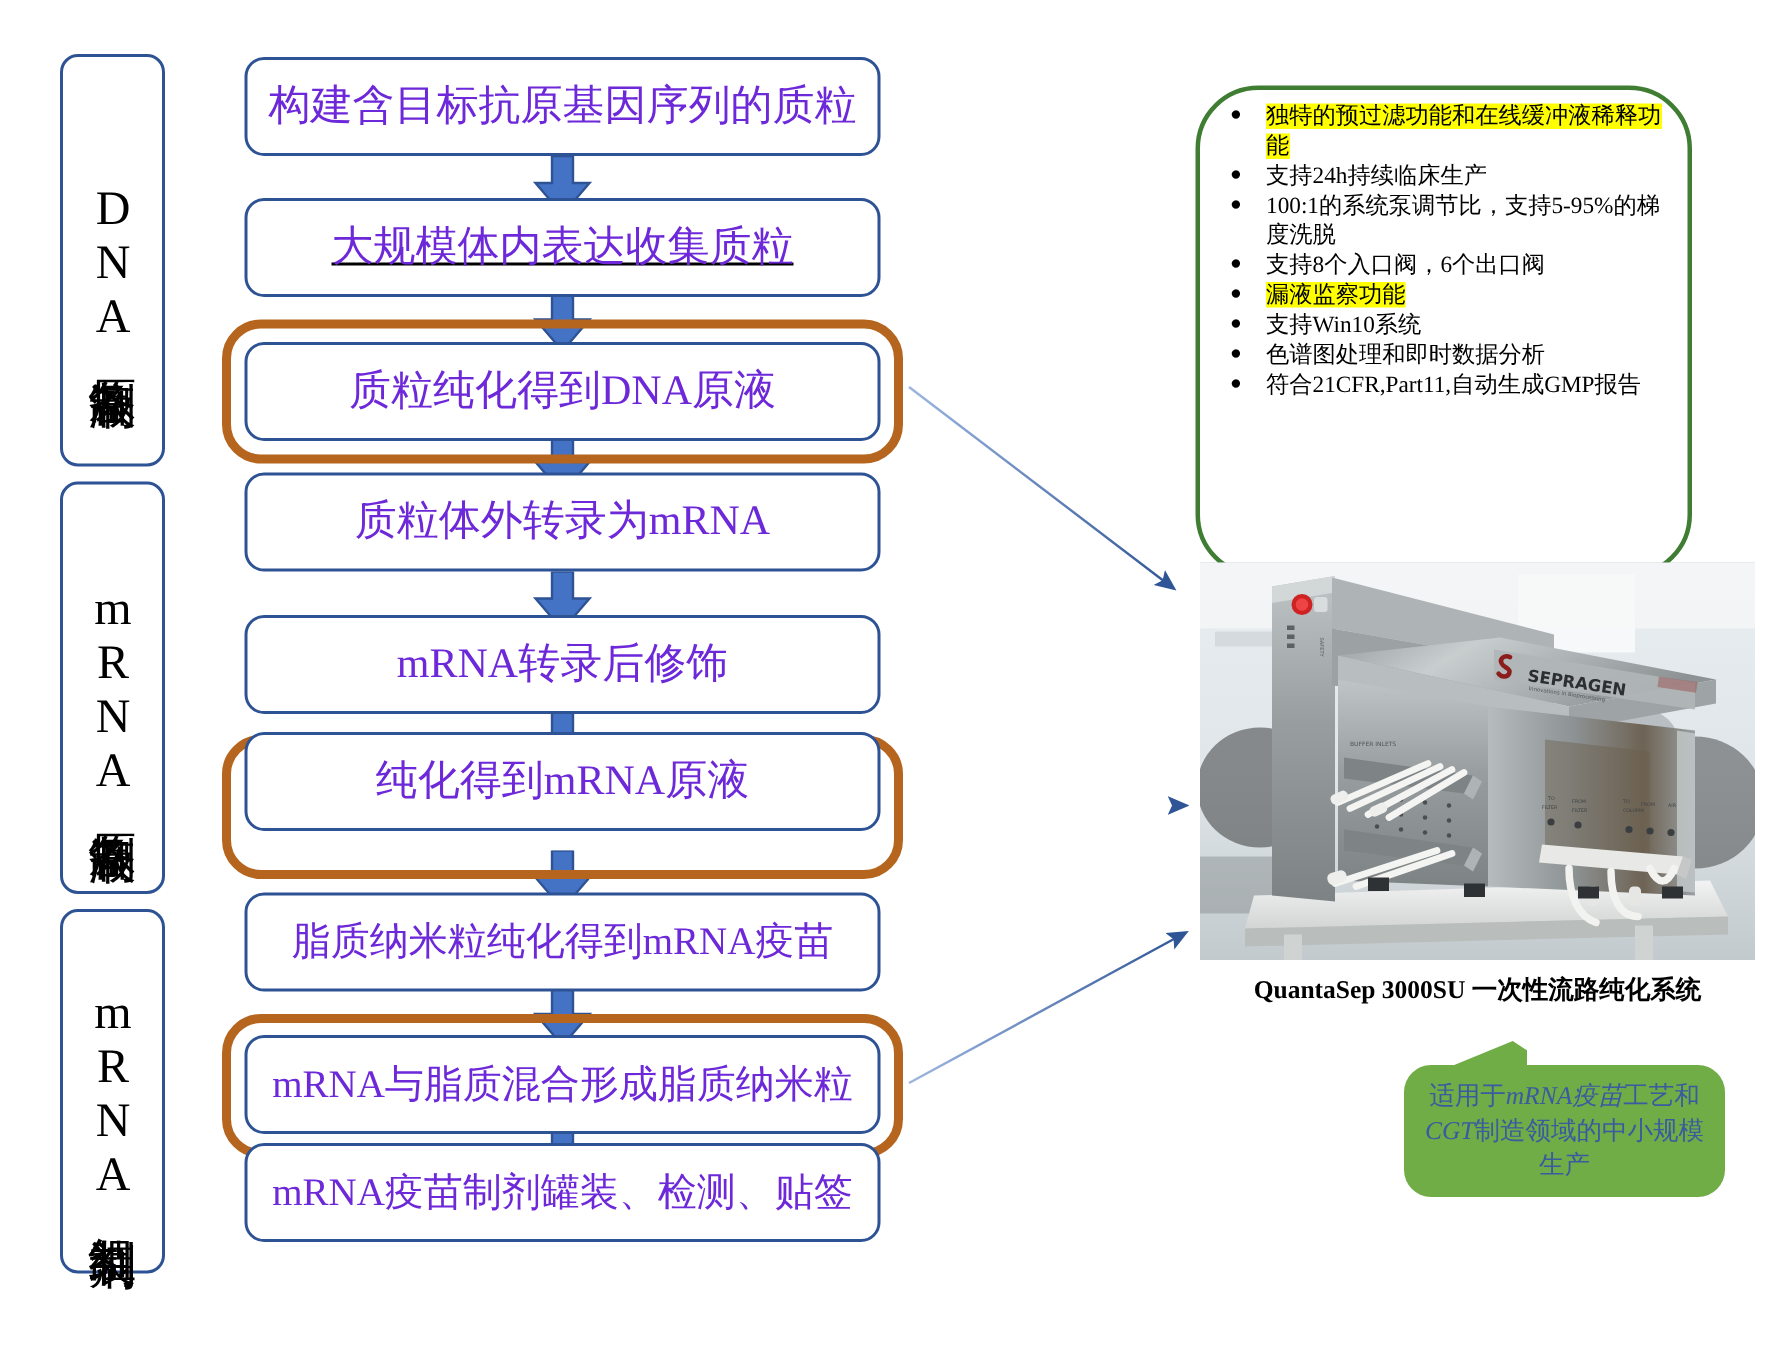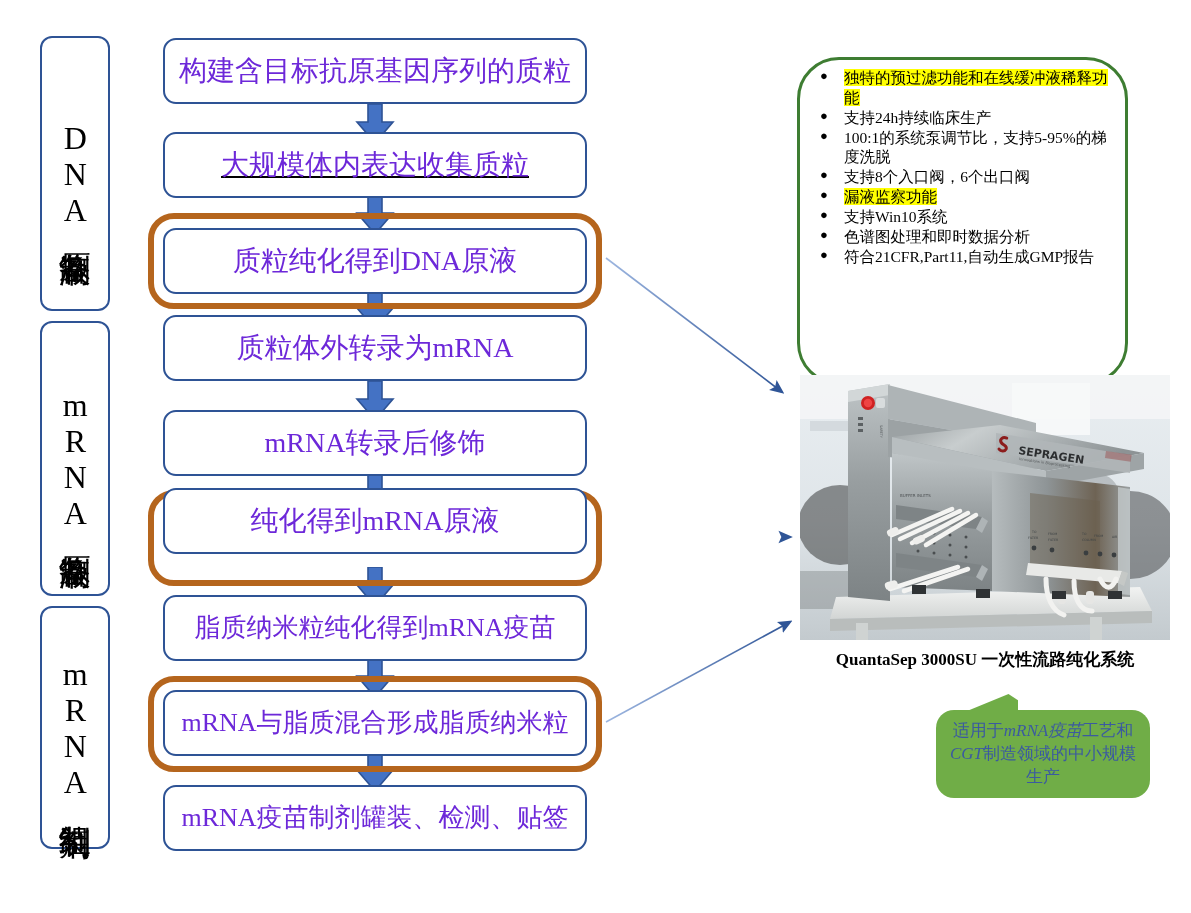--- a/index.html
+++ b/index.html
@@ -262,21 +262,21 @@
   </div>
   <div class="flow-box" style="top:488px;">
     <span class="btext">纯化得到mRNA原液</span>
   </div>
   <div class="flow-box tight" style="top:595px;">
     <span class="btext">脂质纳米粒纯化得到mRNA疫苗</span>
   </div>
   <div class="flow-box tight" style="top:690px;">
     <span class="btext">mRNA与脂质混合形成脂质纳米粒</span>
   </div>
-  <div class="flow-box tight" style="top:785px;">
+  <div class="flow-box tight" style="top:762px;">
     <span class="btext">mRNA疫苗制剂罐装、检测、贴签</span>
   </div>
 
   <div class="bullet-panel">
     <ul class="bullets" id="bullet-list">
         <li><span class="hl">独特的预过滤功能和在线缓冲液稀释功能</span></li>
         <li><span>支持24h持续临床生产</span></li>
         <li><span>100:1的系统泵调节比，支持5-95%的梯度洗脱</span></li>
         <li><span>支持8个入口阀，6个出口阀</span></li>
         <li><span class="hl">漏液监察功能</span></li>

